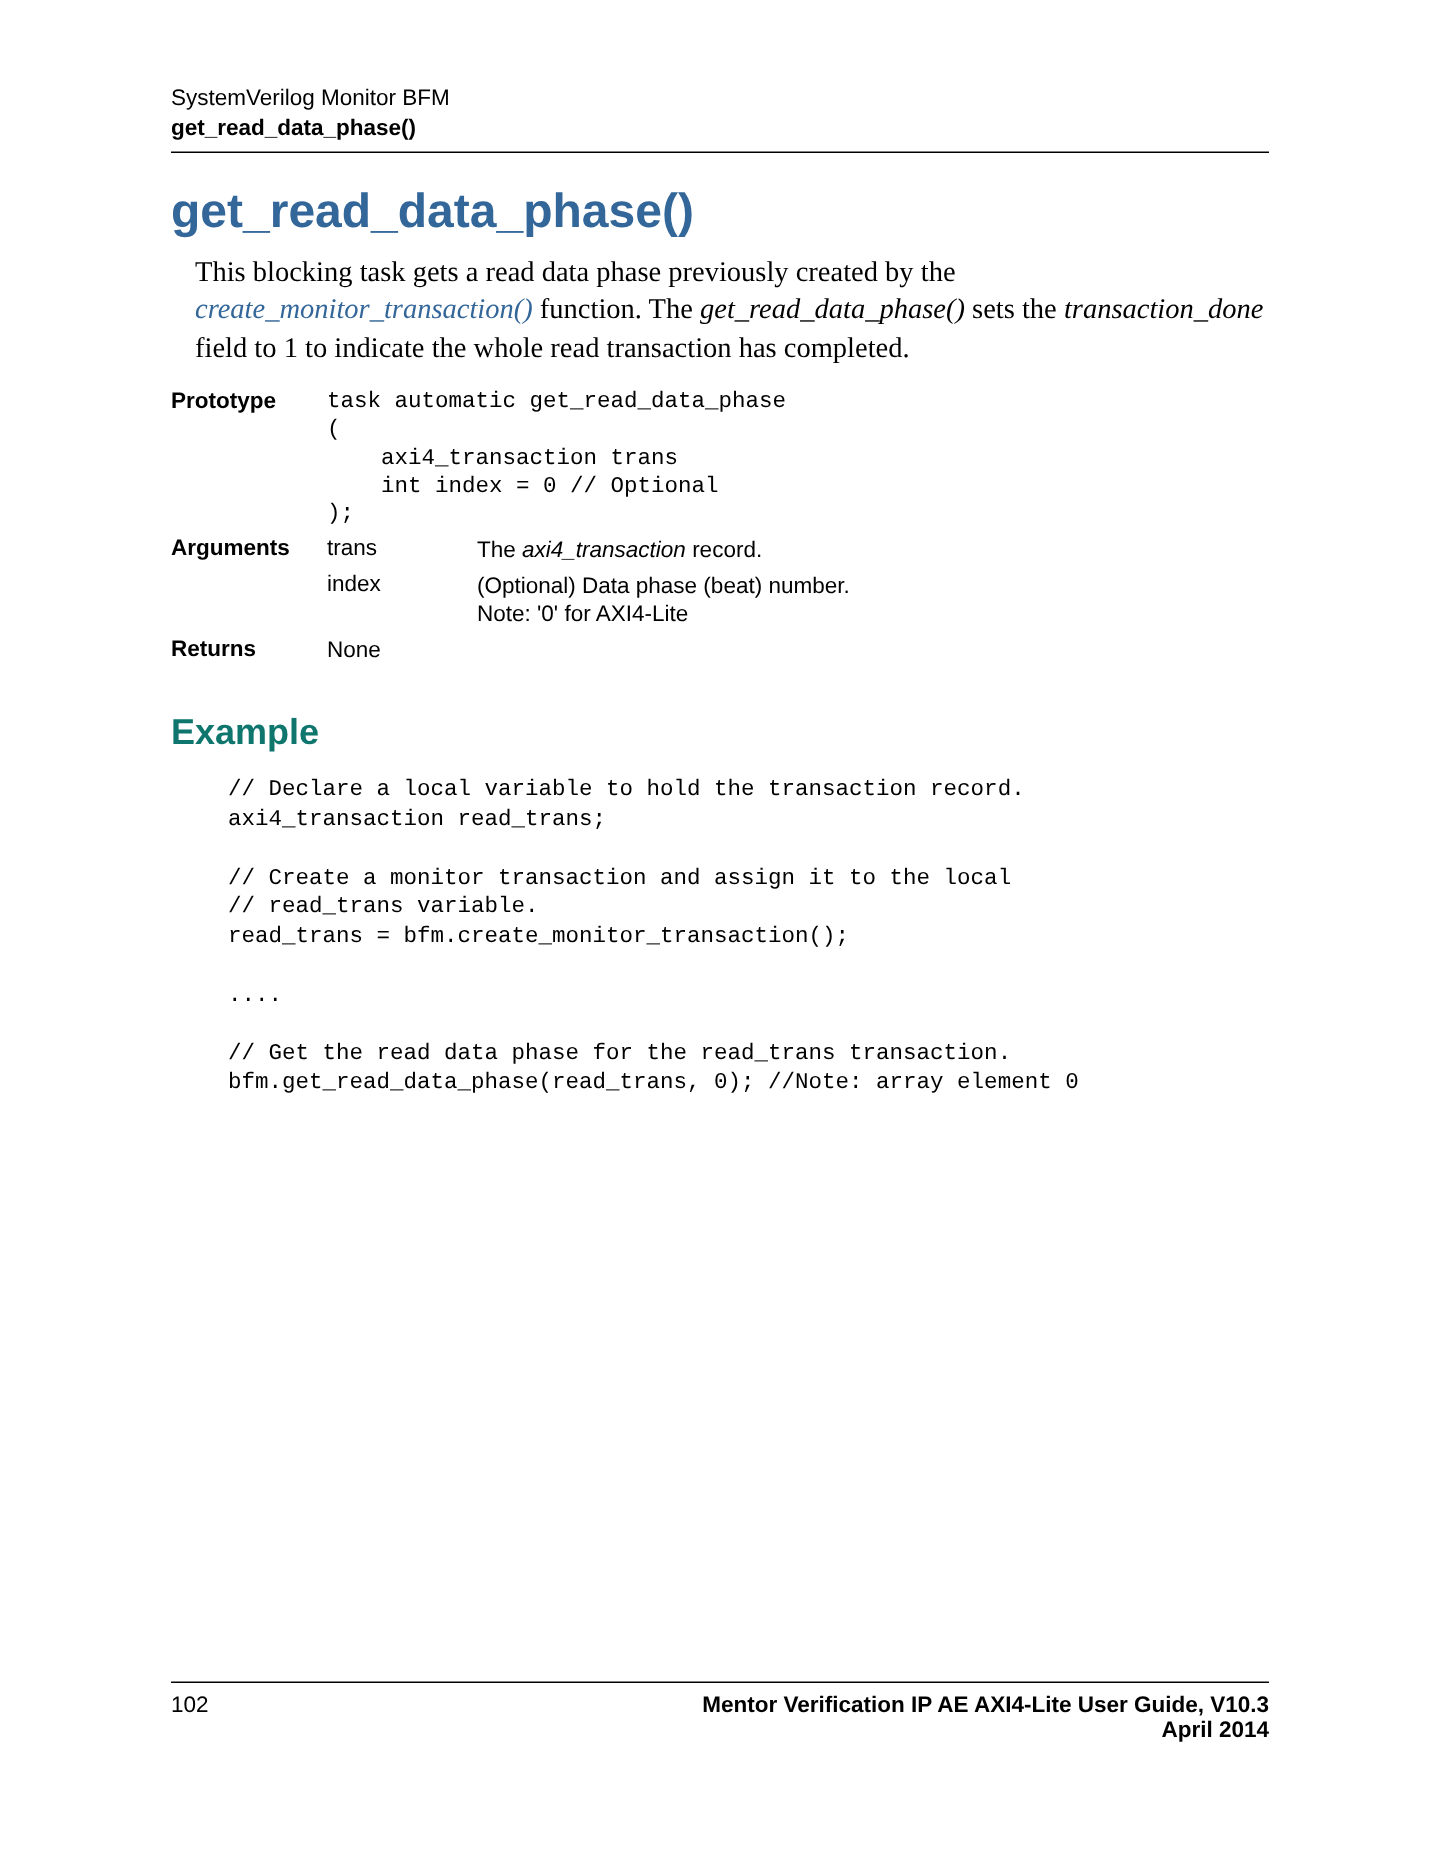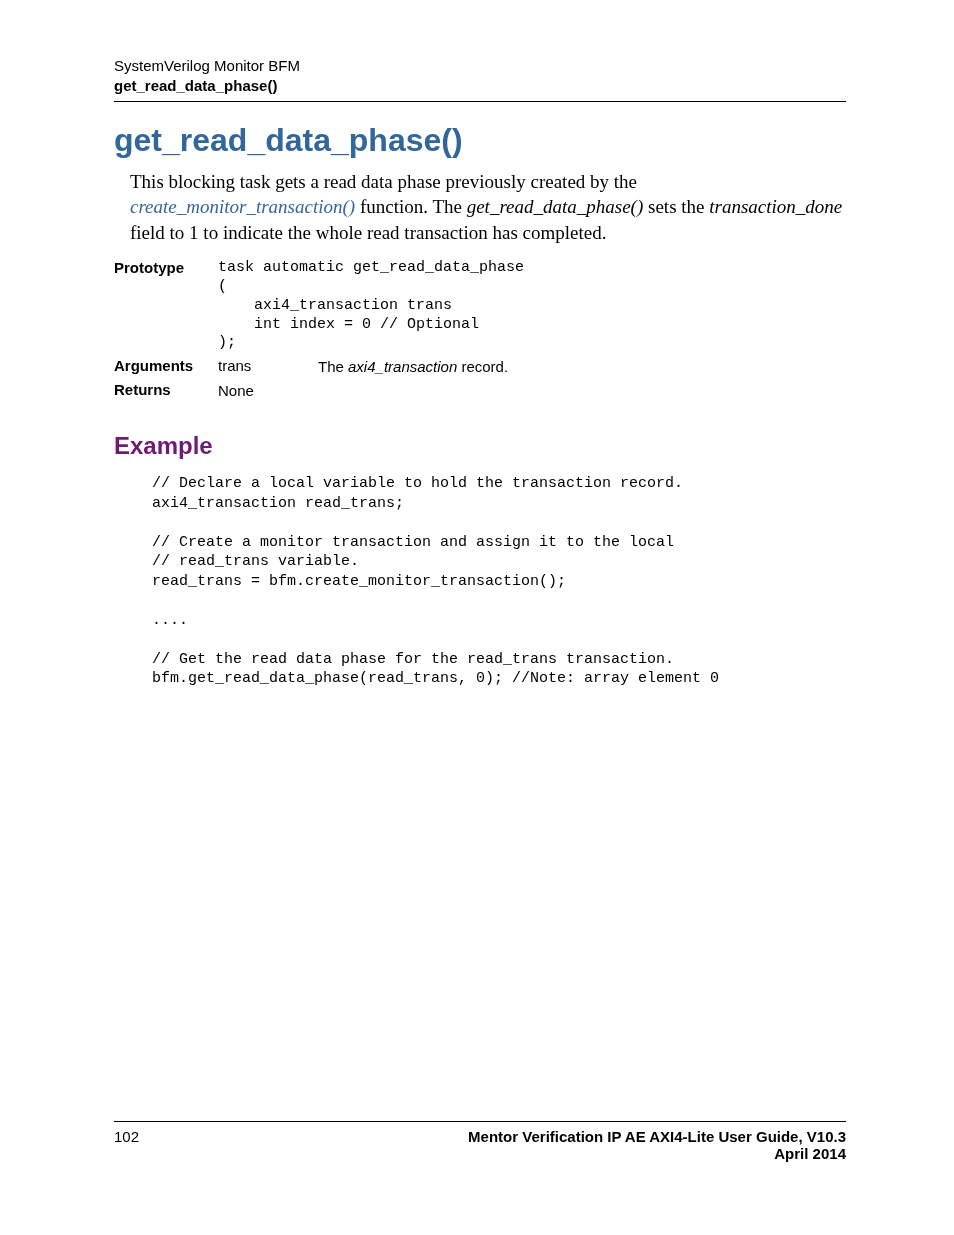--- a/index.html
+++ b/index.html
@@ -58,21 +58,21 @@
     font-family: "Courier New", Courier, monospace;
     font-size: 15px;
     white-space: pre;
     line-height: 1.25;
   }
   .sans { font-family: Arial, Helvetica, sans-serif; font-size: 15px; line-height: 1.3; }
   .argname { font-family: Arial, Helvetica, sans-serif; font-size: 15px; width: 100px; }
   .argdesc .ital { font-style: italic; }
   h2.example {
     font-family: Arial, Helvetica, sans-serif;
-    color: #701a75;
+    color: #0f766e;
     font-size: 24px;
     font-weight: bold;
     margin: 28px 0 14px 0;
   }
   .codeblock {
     font-family: "Courier New", Courier, monospace;
     font-size: 15px;
     white-space: pre;
     line-height: 1.3;
     margin-left: 38px;
@@ -126,20 +126,28 @@
 );</td>
     </tr>
     <tr>
       <td class="def-label">Arguments</td>
       <td class="argname">trans</td>
       <td class="sans argdesc">
         <span>The </span><span class="ital">axi4_transaction</span><span> record.</span>
       </td>
     </tr>
     <tr>
+      <td></td>
+      <td class="argname">index</td>
+      <td class="sans argdesc">
+        <div>(Optional) Data phase (beat) number.</div>
+        <div>Note: '0' for AXI4-Lite</div>
+      </td>
+    </tr>
+    <tr>
       <td class="def-label">Returns</td>
       <td class="sans" colspan="2">None</td>
     </tr>
   </tbody>
     </table>
 
   <h2 class="example">Example</h2>
 
   <div class="codeblock">// Declare a local variable to hold the transaction record.
 axi4_transaction read_trans;

